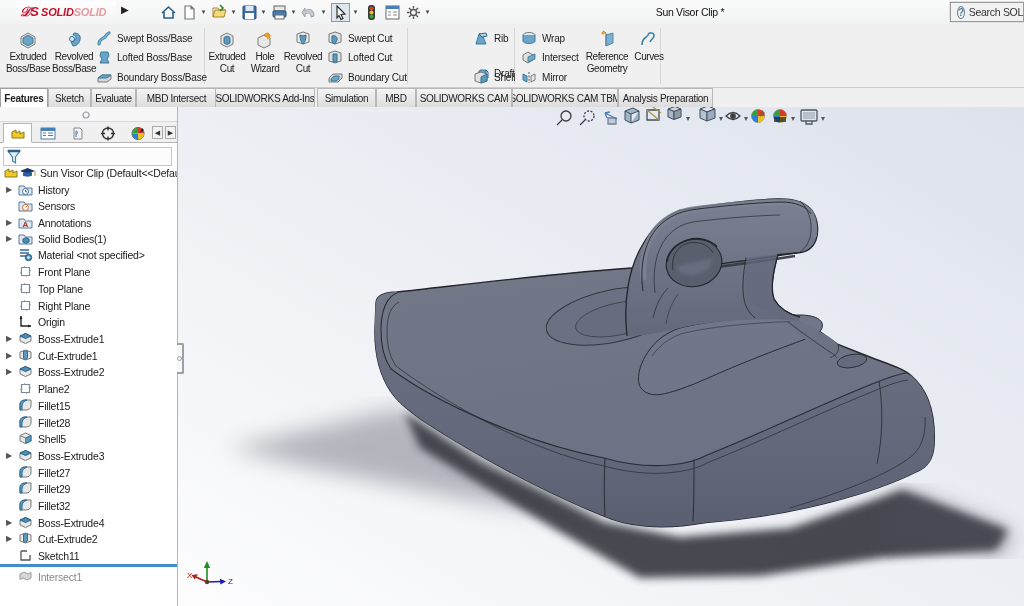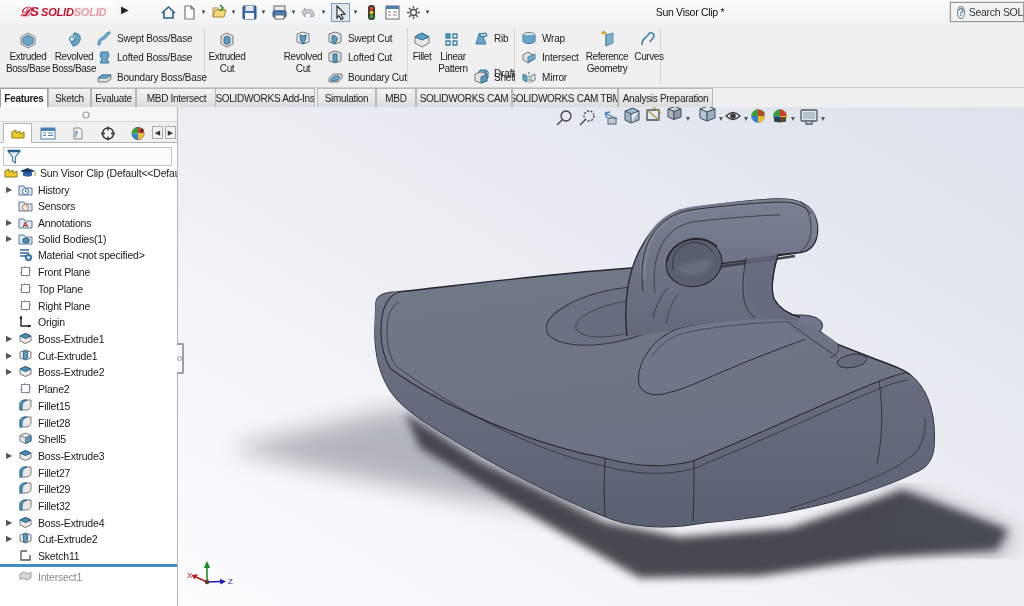--- a/index.html
+++ b/index.html
@@ -142,40 +142,33 @@
             <path d="M11 3 C16 3 18 6 17 10 C16 14 13 16 10 16 L8 12 C11 12 13 10 13 8 C13 6 12 5 10 5 Z" fill="#6aa5c8" stroke="#3a7a9f"></path>
             <circle cx="9" cy="9" r="2.5" fill="#d9edf5" stroke="#2a6a8f"></circle>
           </svg>
     </div>Revolved<br>Boss/Base</div>
     <div class="bigbtn" style="left:198px"><div class="icon">
       <svg width="22" height="20">
             <path d="M5 6 L11 3 L17 6 L17 14 L11 17 L5 14 Z" fill="#e8e8e8" stroke="#7a7a7a"></path>
             <path d="M8 7.5 L11 6 L14 7.5 L14 13 L11 14.5 L8 13 Z" fill="#5d9abc" stroke="#35708f"></path>
           </svg>
     </div>Extruded<br>Cut</div>
+    <div class="bigbtn" style="left:236px"><div class="icon">
+      <svg width="22" height="20">
+            <path d="M4 8 L10 5 L16 8 L16 15 L10 18 L4 15 Z" fill="#e8e8e8" stroke="#7a7a7a"></path>
+            <path d="M10 5 L13 3 L16 5 L13 7 Z" fill="#f2c14e" stroke="#a8822a"></path>
+            <path d="M14 2 L15.5 5 L18 6 L15.5 7 L14 10 L12.5 7 L10 6 L12.5 5 Z" fill="#e8a020"></path>
+          </svg>
+    </div>Hole<br>Wizard</div>
     <div class="bigbtn" style="left:274px"><div class="icon">
       <svg width="22" height="20">
             <path d="M5 4 L11 2 L17 4 L17 12 L11 14 L5 12 Z" fill="#e8e8e8" stroke="#7a7a7a"></path>
             <path d="M8 5 C8 9 9 12 11 14 C13 12 14 9 14 5 L11 6 Z" fill="#5d9abc" stroke="#35708f"></path>
           </svg>
     </div>Revolved<br>Cut</div>
-    <div class="bigbtn" style="left:393px"><div class="icon">
-      <svg width="22" height="20">
-            <path d="M4 7 L11 3 L18 7 L18 13 L11 17 L4 13 Z" fill="#e8e8e8" stroke="#7a7a7a"></path>
-            <path d="M4 7 C7 4 9 4 11 3 L18 7 L11 10 Z" fill="#5b9fc6" stroke="#2a6a8f"></path>
-          </svg>
-    </div>Fillet</div>
-    <div class="bigbtn" style="left:424px"><div class="icon">
-      <svg width="22" height="20">
-            <g fill="none" stroke="#3b7fa8" stroke-width="1.3">
-              <path d="M4 4 h4 v4 h-4 z M11 4 h4 v4 h-4 z M4 11 h4 v4 h-4 z M11 11 h4 v4 h-4 z"></path>
-            </g>
-            <path d="M4 4 h4 v4 h-4 z" fill="#4a8fb8"></path>
-          </svg>
-    </div>Linear<br>Pattern</div>
 
     <div class="smallbtn" style="left:96px;top:5px"><span class="icon">
       <svg width="17" height="15">
             <path d="M3 13 C3 8 7 8 9 6 C11 4 11 2.5 13 2" fill="none" stroke="#4a8cb2" stroke-width="3.2" stroke-linecap="round"></path>
             <path d="M3 13 C3 8 7 8 9 6 C11 4 11 2.5 13 2" fill="none" stroke="#7fb6d4" stroke-width="1.2" stroke-linecap="round"></path>
           </svg>
     </span>Swept Boss/Base</div>
     <div class="smallbtn" style="left:96px;top:24px"><span class="icon">
       <svg width="17" height="15">
             <path d="M5 2 L12 2 L13 6 L11 9 L13 13 L4 13 L6 9 L4 6 Z" fill="#6aa5c8" stroke="#3a7a9f"></path>

